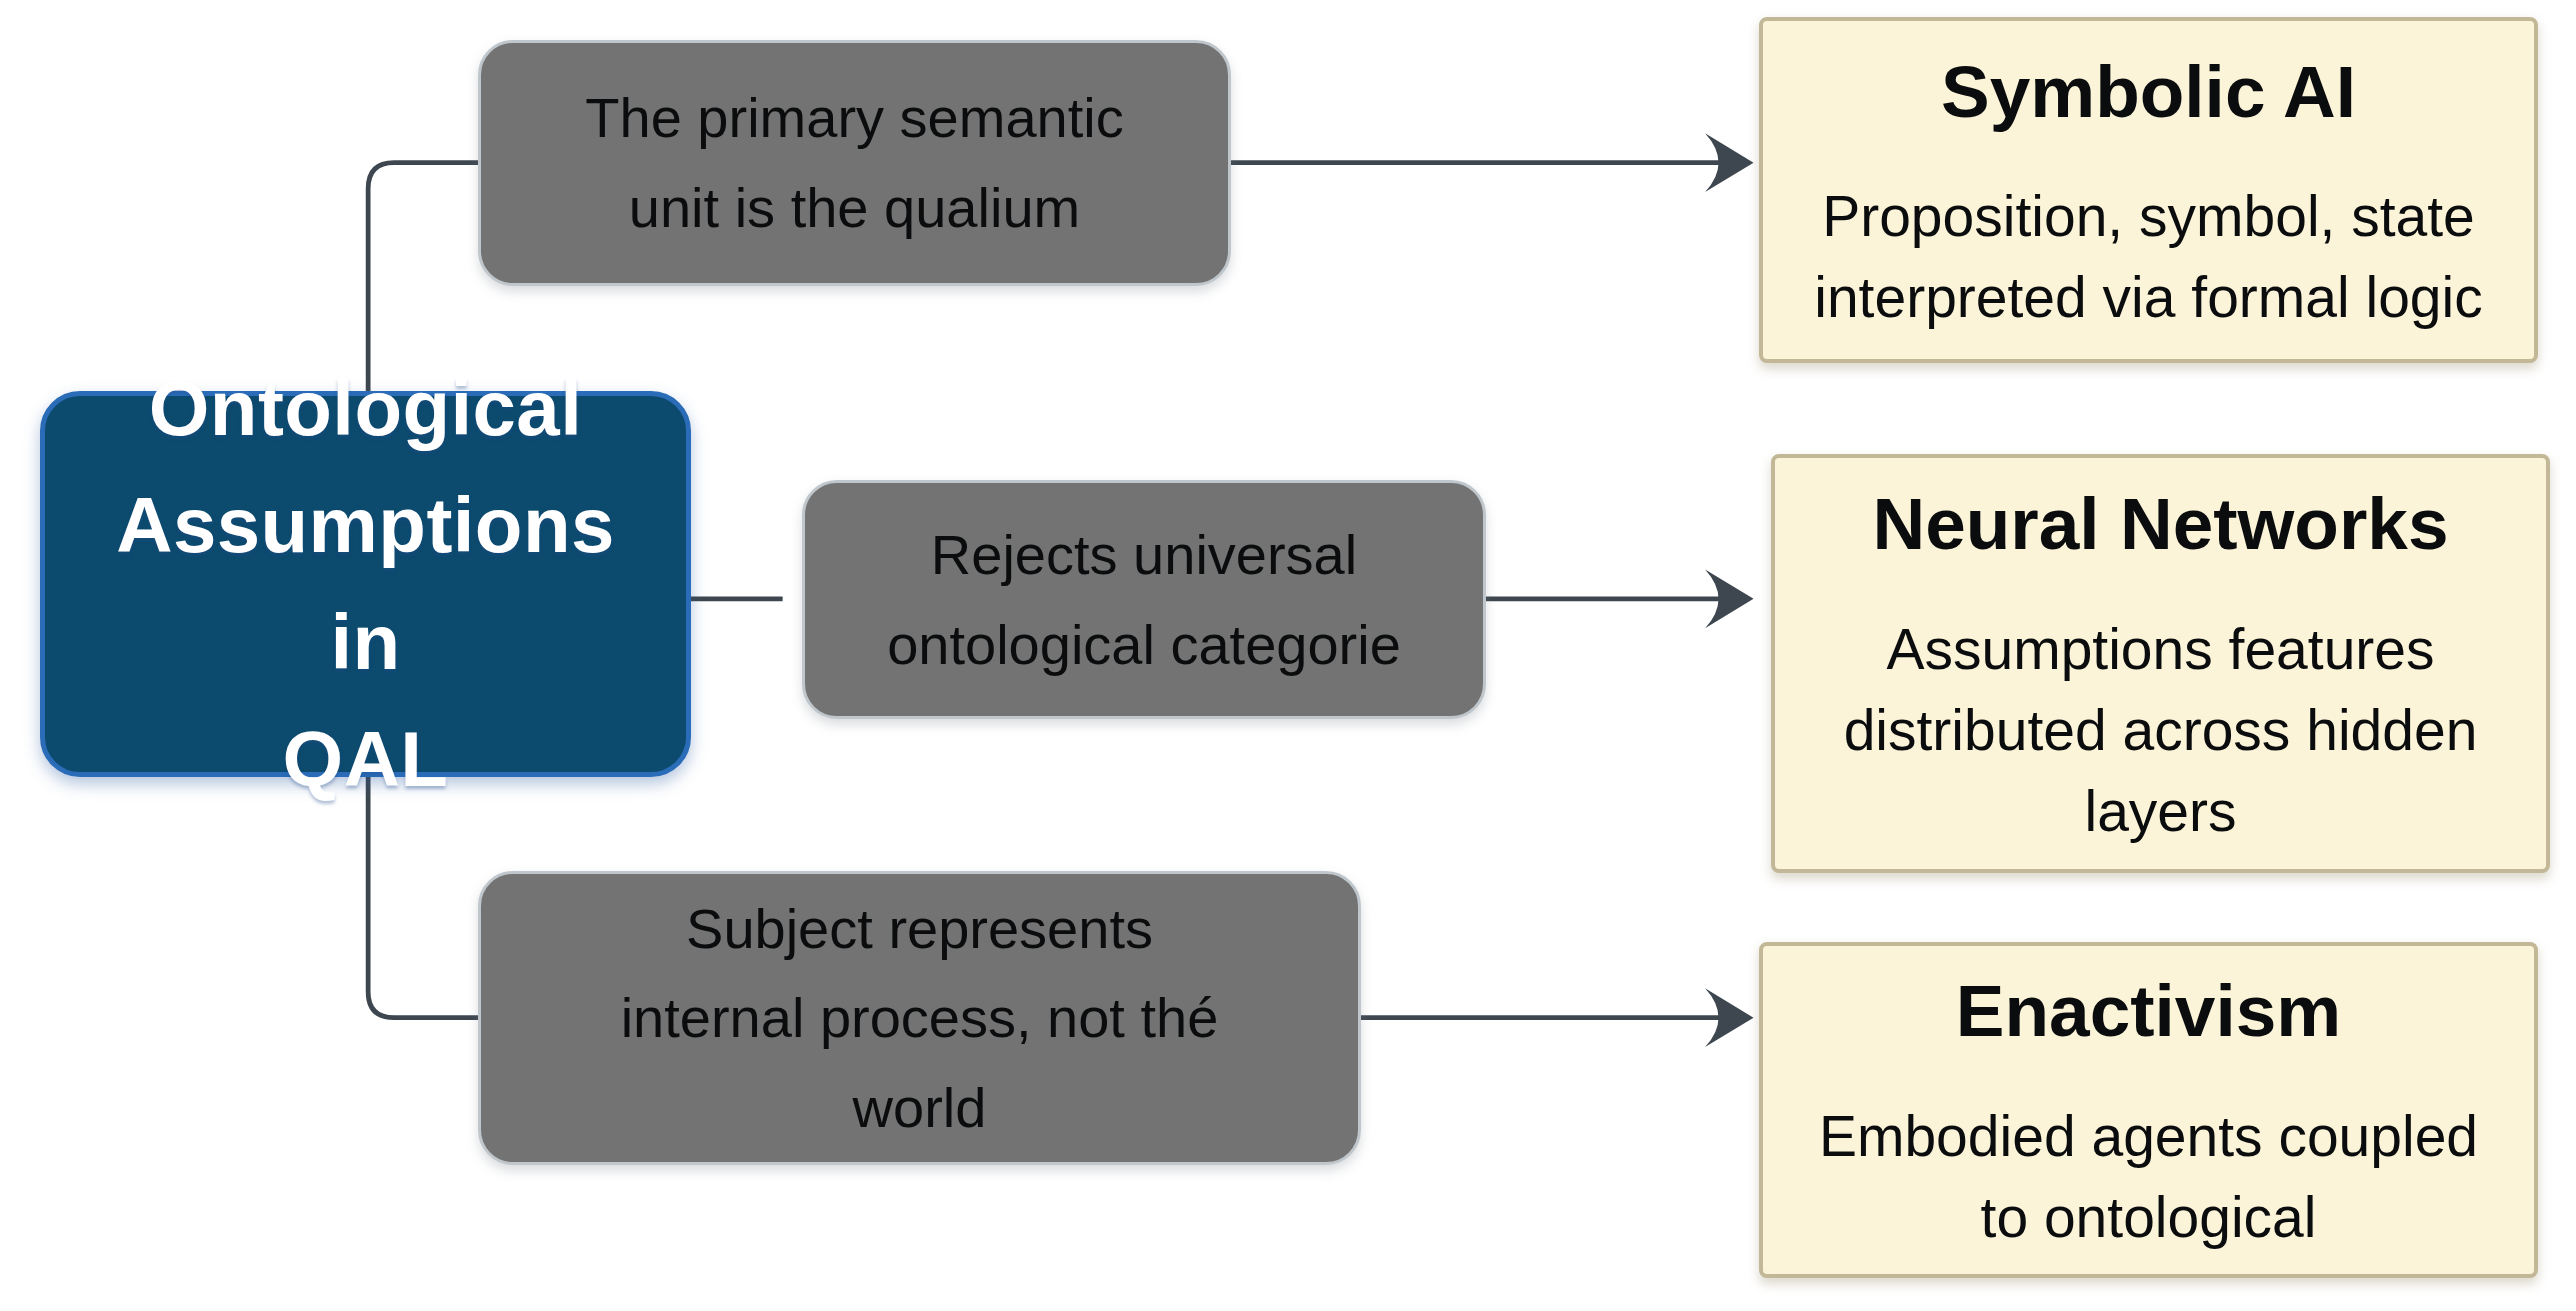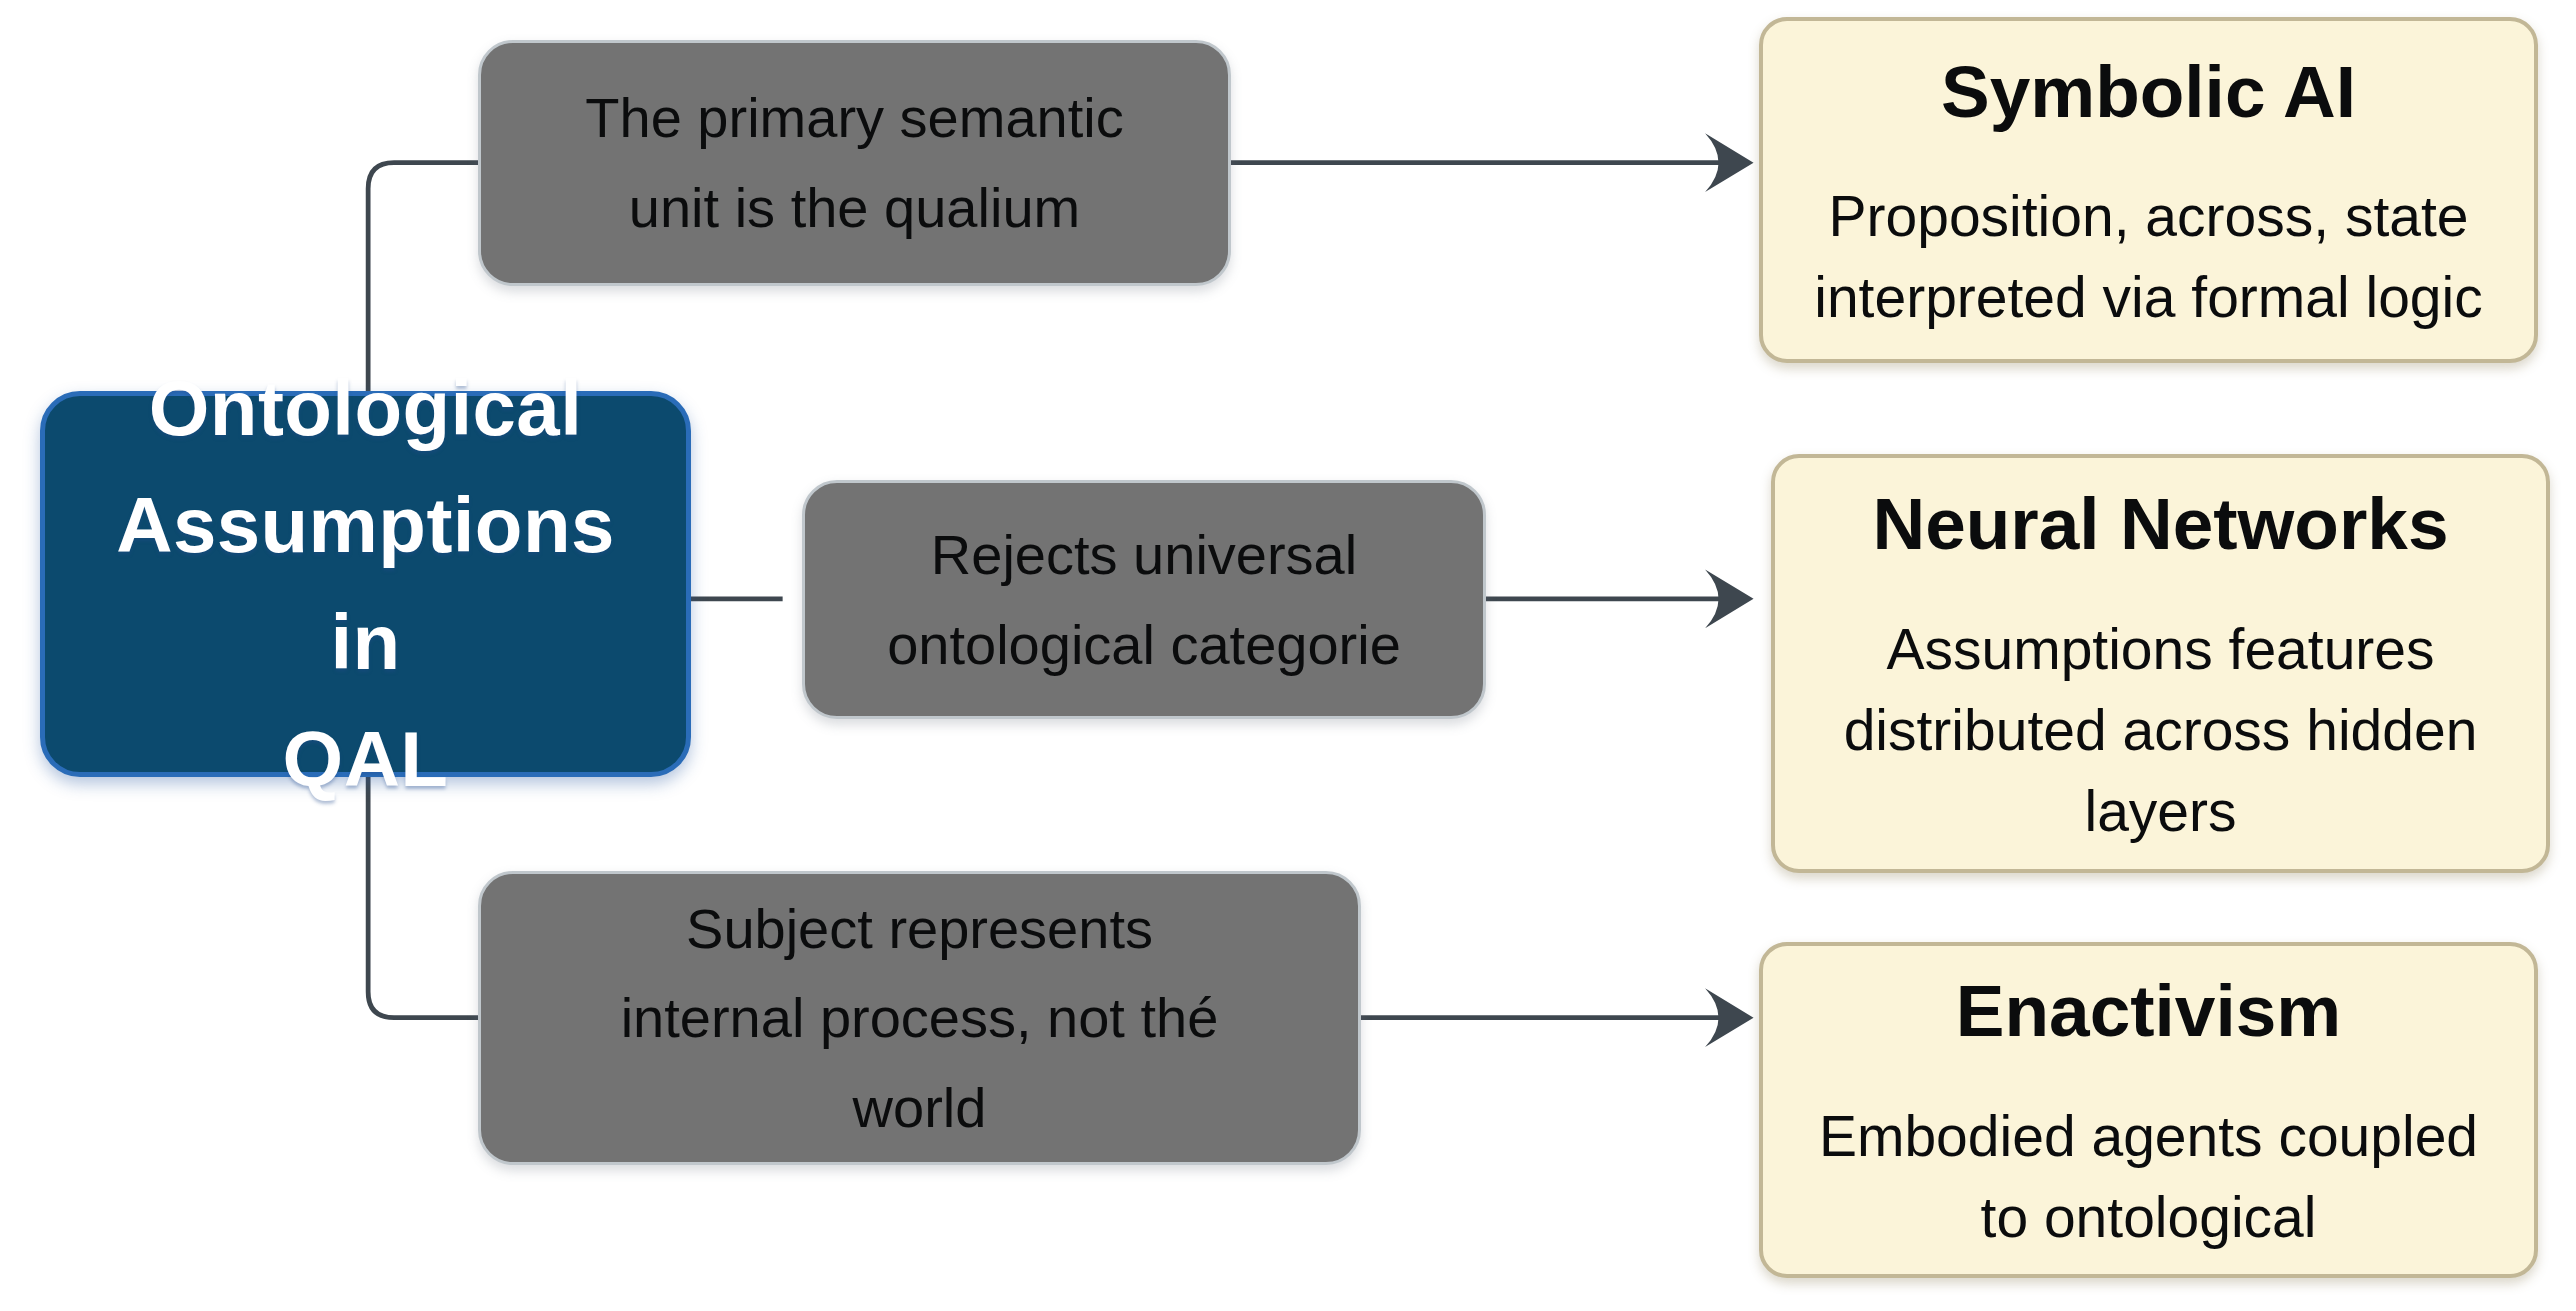--- a/index.html
+++ b/index.html
@@ -57,21 +57,21 @@
     border-radius: 35px;
     color: #0b0c0d;
     font-size: 56px;
     font-weight: 400;
     line-height: 1.6;
     box-shadow: 0 5.2px 10.4px rgba(110, 120, 130, 0.25);
   }
   .target {
     background: #fbf4d9;
     border: 4.3px solid #c2b796;
-    border-radius: 28px;
+    border-radius: 8px;
     color: #0b0c0d;
     box-shadow: 0 5.2px 10.4px rgba(140, 125, 85, 0.3);
     gap: 26px;
   }
   .target .title {
     font-size: 73px;
     font-weight: 700;
     line-height: 1.35;
   }
   .target .desc {
@@ -115,21 +115,21 @@
   </div>
 
   <div class="node claim" style="left:478px; top:871px; width:883px; height:294px;">
     <span class="pre">Subject represents
 internal process, not thé
 world</span>
   </div>
 
   <div class="node target" style="left:1759px; top:17.3px; width:779px; height:346px;">
     <div class="title">Symbolic AI</div>
-    <div class="desc pre">Proposition, across, state
+    <div class="desc pre">Proposition, symbol, state
 interpreted via formal logic</div>
   </div>
 
   <div class="node target" style="left:1759px; top:454px; width:779px; height:419px;margin-left:12px;">
     <div class="title">Neural Networks</div>
     <div class="desc pre">Assumptions features
 distributed across hidden
 layers</div>
   </div>
 

